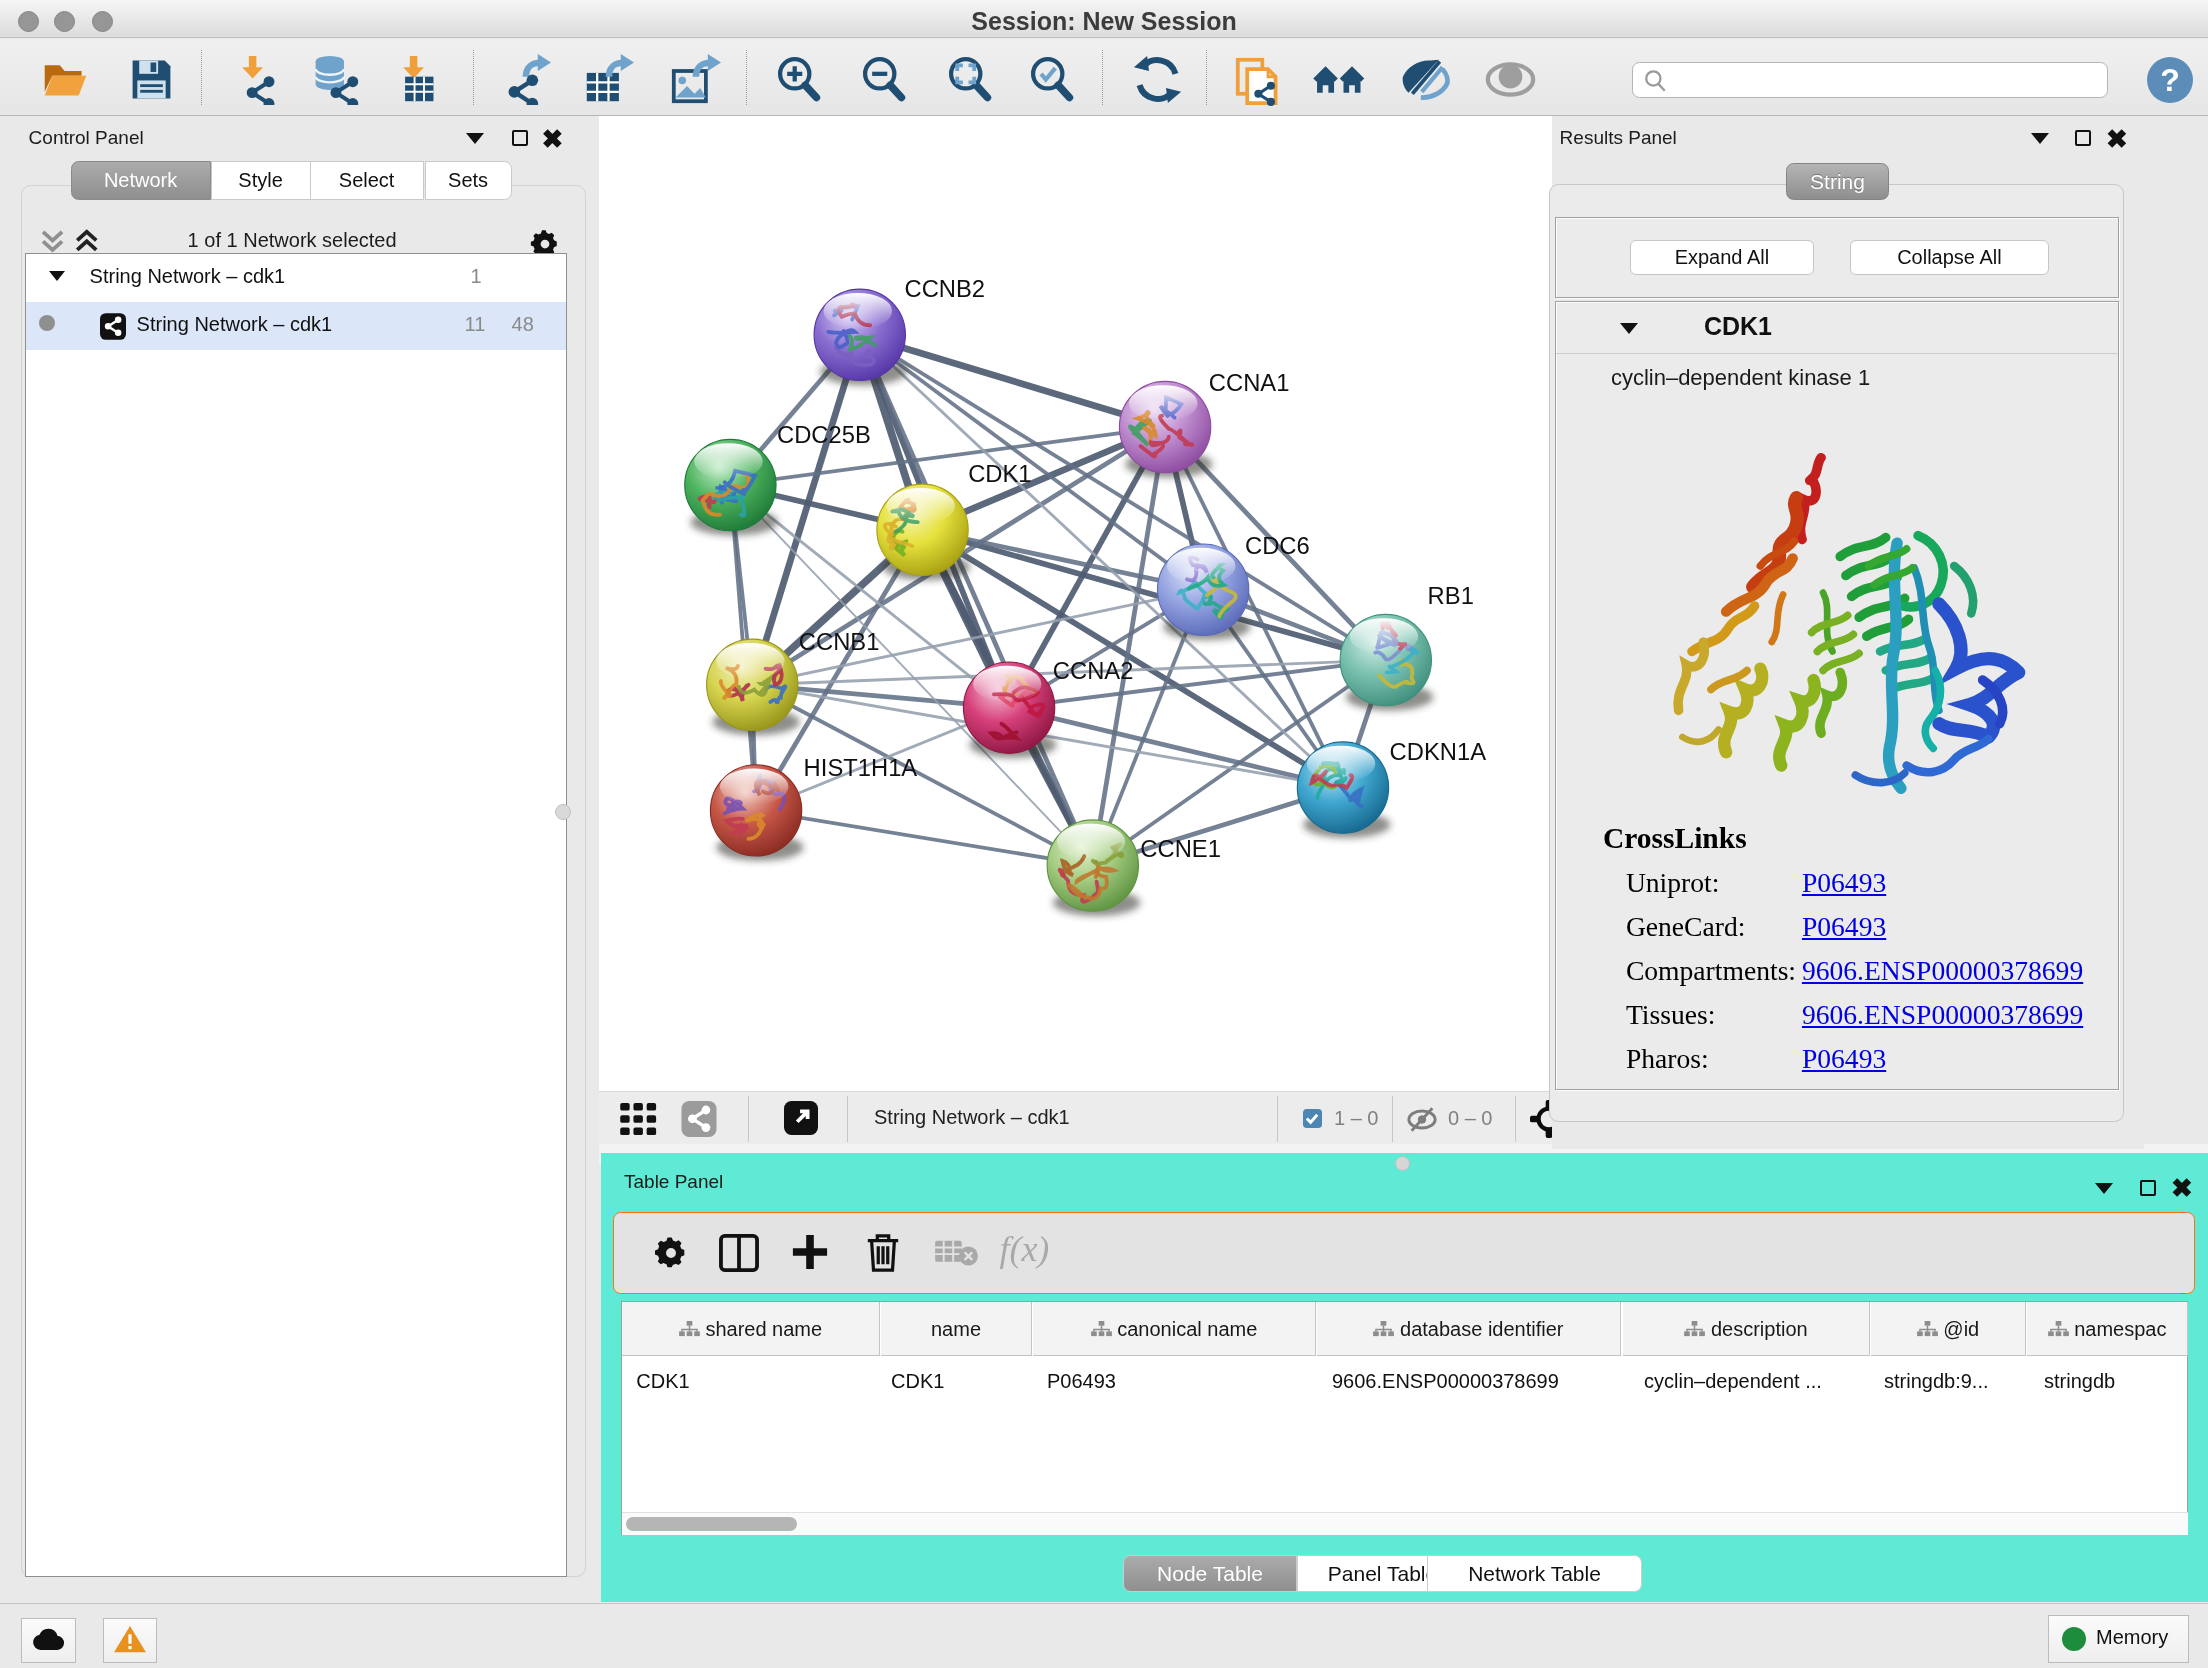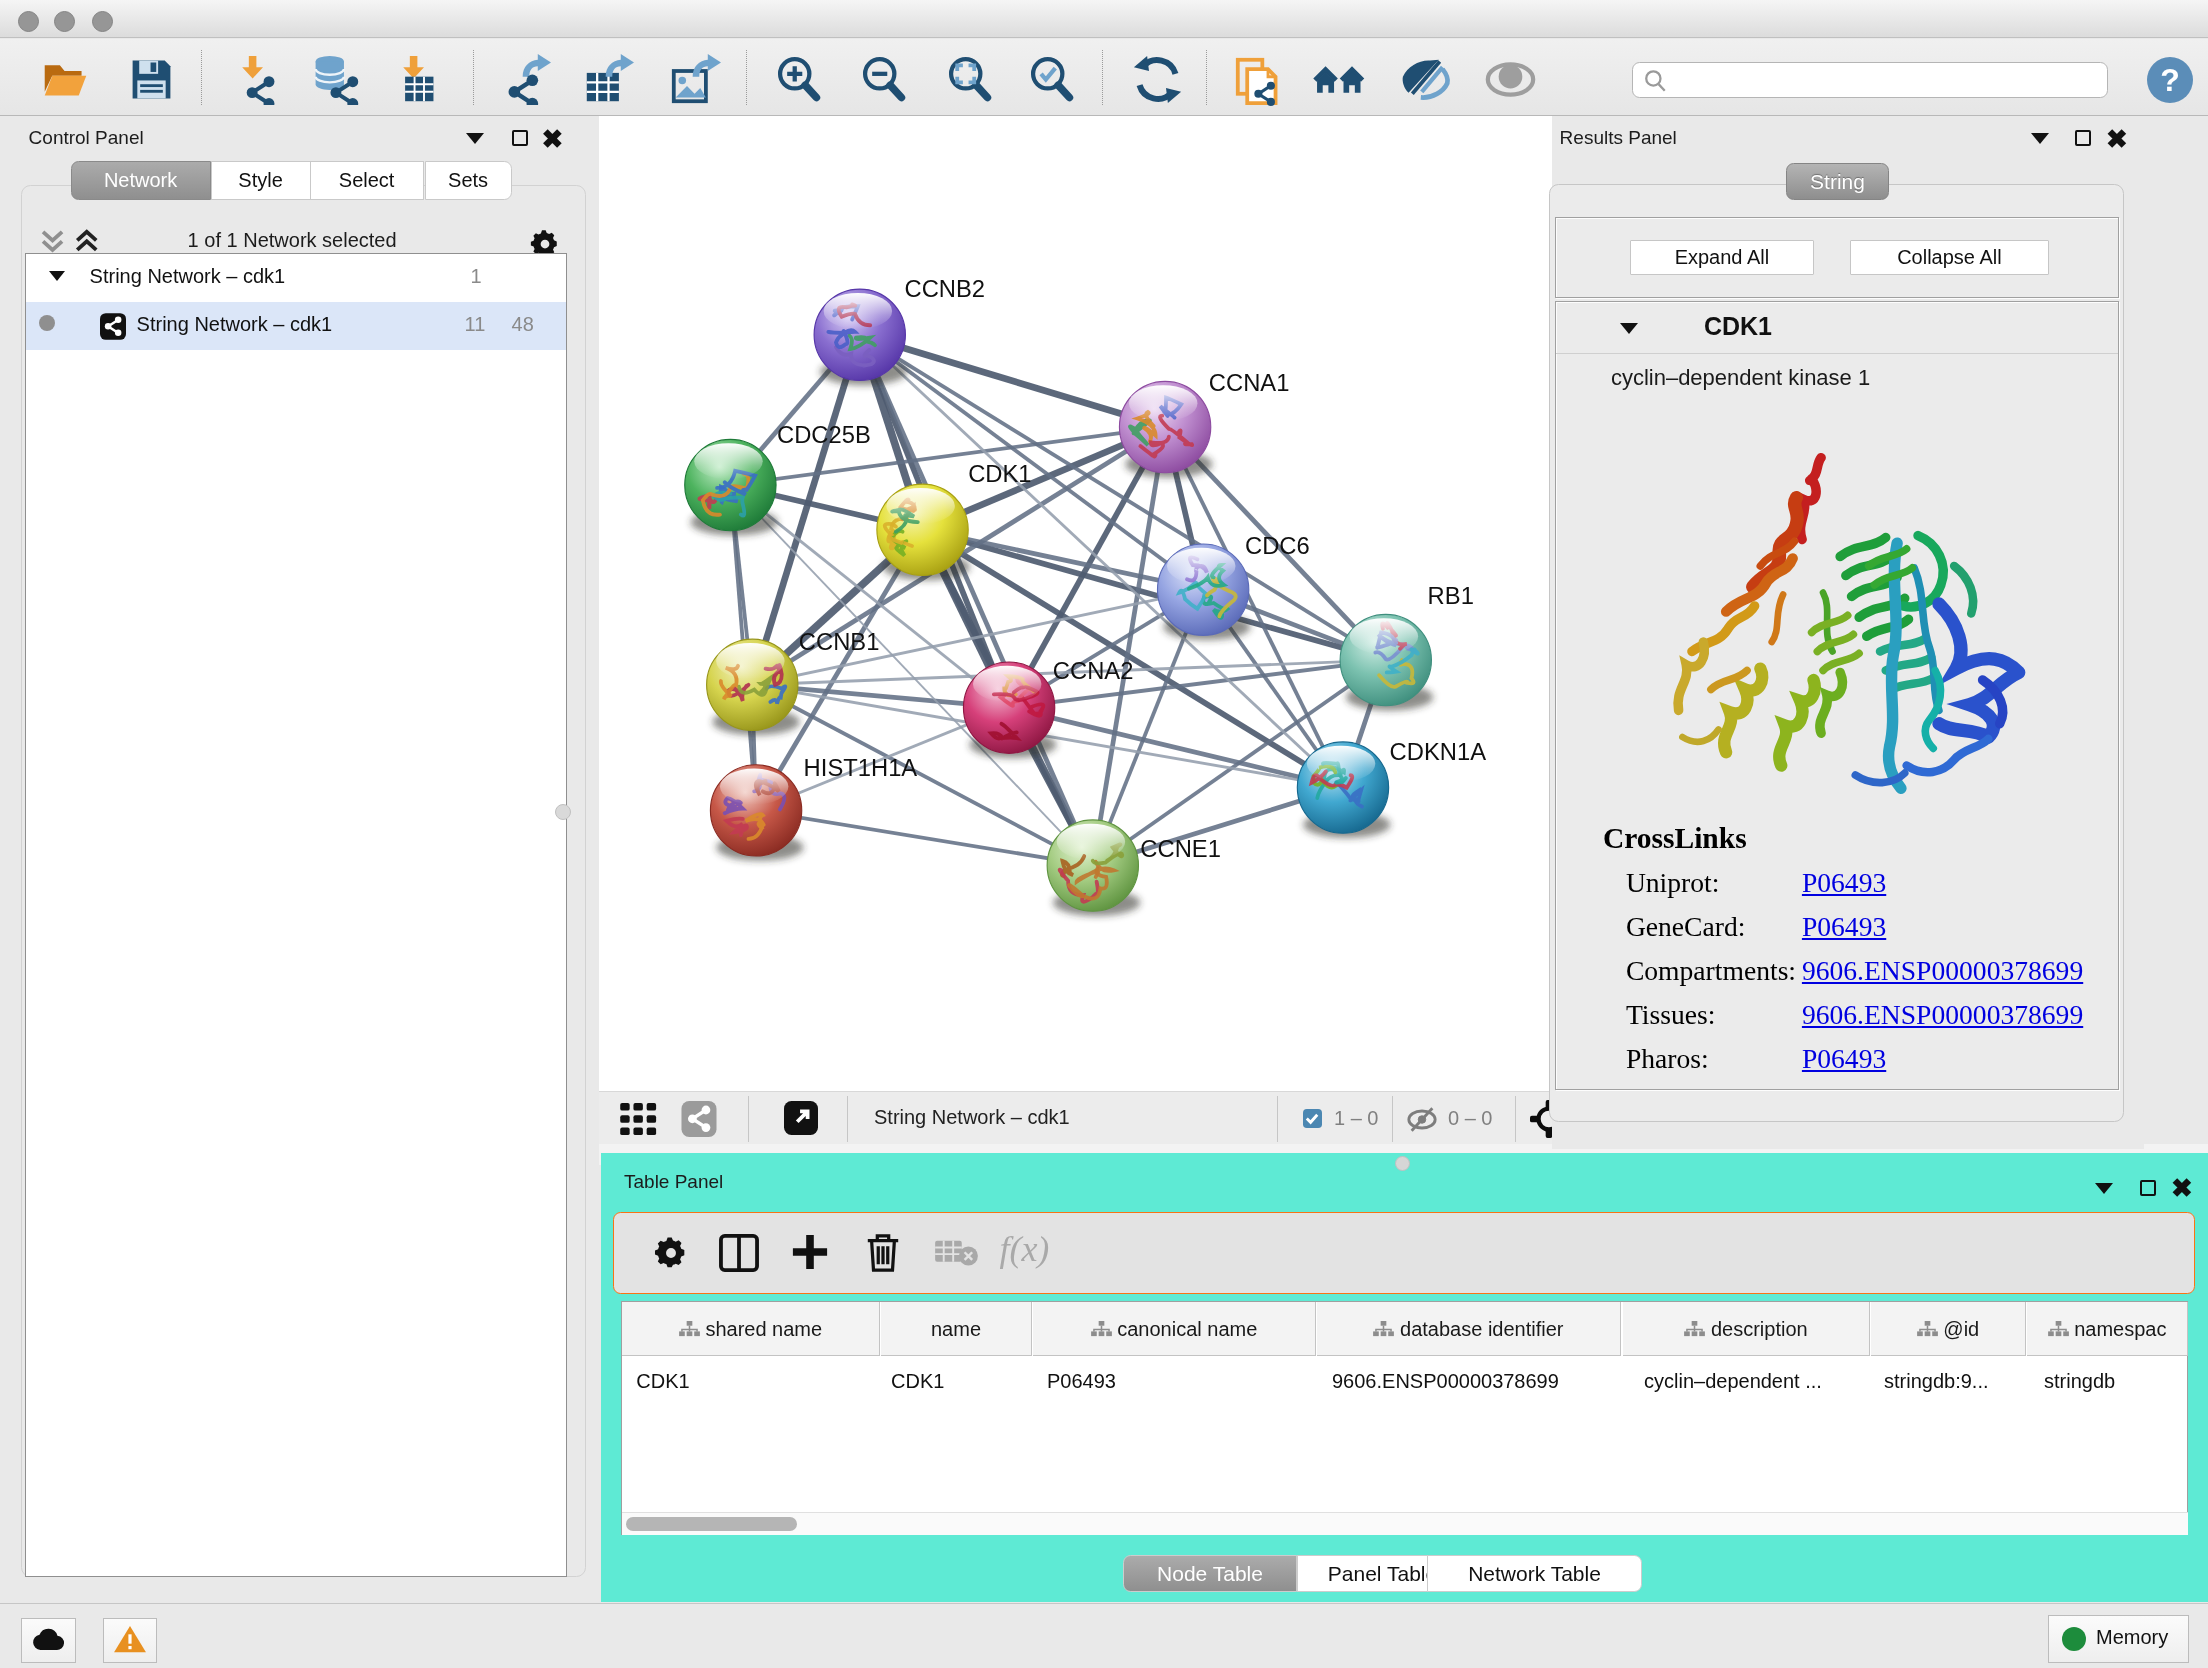--- a/index.html
+++ b/index.html
@@ -28,39 +28,40 @@
 .vbsep { position:absolute; top:3.8px; height:46px; border-left:1px solid #c6c6c6; }
 
 #vsplit { left:1579px; top:116px; width:38px; height:1028px; background:#efefef; }
 #rsborder { left:1614px; top:116px; width:2.9px; height:1033px; background:#c2c2c2; border-right:1.9px solid #fff; }
 #hsplit { left:599px; top:1144px; width:1609px; height:21px; background:#f3f3f3; }
 
 #rpanel { left:1552px; top:116px; width:592px; height:1033px; background:#e9e9e9; }
 #rbox { position:absolute; left:-2.9px; top:68px; width:575px; height:938px; background:#ebebeb; border:1px solid #c6c6c6; border-radius:9.5px; }
 .etched { position:absolute; border:1px solid #a0a0a0; box-shadow:1px 1px 0 #fdfdfd, inset 1px 1px 0 #fdfdfd; }
 #stringtab { position:absolute; left:234px; top:47px; width:103px; height:37px; background:linear-gradient(#b4b4b4,#8e8e8e); border:1px solid #858585; border-radius:7.6px; color:#fff; font-size:21px; text-align:center; line-height:35px; text-shadow:0 -1px 1px rgba(0,0,0,0.35); }
-.btn { position:absolute; height:35px; background:#fff; border:1px solid #c6c6c6; border-radius:1px; font-size:20px; color:#111; text-align:center; }
+.btn { position:absolute; height:35px; background:#fff; border:1px solid #c6c6c6; border-radius:6px; font-size:20px; color:#111; text-align:center; }
 .serif { font-family:"Liberation Serif",serif; }
 a.lnk { color:#0000e0; text-decoration:underline; }
 
 #tpanel { left:601px; top:1153px; width:1607px; height:449px; background:#5eead4; }
 #ttools { position:absolute; left:12.4px; top:59px; width:1582px; height:82px; background:#e3e3e3; border:1px solid #f97316; border-radius:7.6px; }
 #ttable { position:absolute; left:20px; top:148px; width:1567px; height:234px; background:#fff; border:1px solid #9f9f9f; }
 .th { position:absolute; top:0; height:54px; border-right:1px solid #c3c3c3; font-size:20px; color:#191919; text-align:center; line-height:54px; background:#f3f3f3; border-bottom:1px solid #c3c3c3; }
 .td { position:absolute; top:55px; height:48px; font-size:20px; color:#111; line-height:48px; }
 .btab { position:absolute; top:402px; height:37px; background:#fff; border:1px solid #cccccc; font-size:21px; color:#111; text-align:center; line-height:35px; }
 #statusbar { left:0; top:1603px; width:2208px; height:66px; background:#e9e9e9; border-top:1px solid #c6c6c6; }
 .sbtn { position:absolute; top:14.3px; height:45px; background:linear-gradient(#fbfbfb,#eeeeee); border:1.9px solid #bcbcbc; }
 </style></head><body>
 <div id="win">
 
 <div id="titlebar" class="abs">
   <div class="tl" style="left:18px"></div>
       <div class="tl" style="left:54px"></div>
       <div class="tl" style="left:92px"></div>
+  <div id="title">Session: New Session</div>
 </div>
 
 <div id="toolbar" class="abs">
       <svg style="position:absolute;left:40px;top:15px" width="51" height="51" viewBox="0 0 54 54">
         <path d="M5 12h16l5 6h18v5H13L5 40z" fill="#b96a10"></path>
         <path d="M5 44 13 23h36L41 44z" fill="#f2a23c"></path>
       </svg>
       <svg style="position:absolute;left:126px;top:15px" width="51" height="51" viewBox="0 0 54 54">
         <path d="M7 7h34l6 6v34H7z" fill="#1f4e72"></path>
         <rect x="14" y="7" width="20" height="14" fill="#cfe0ee"></rect>

